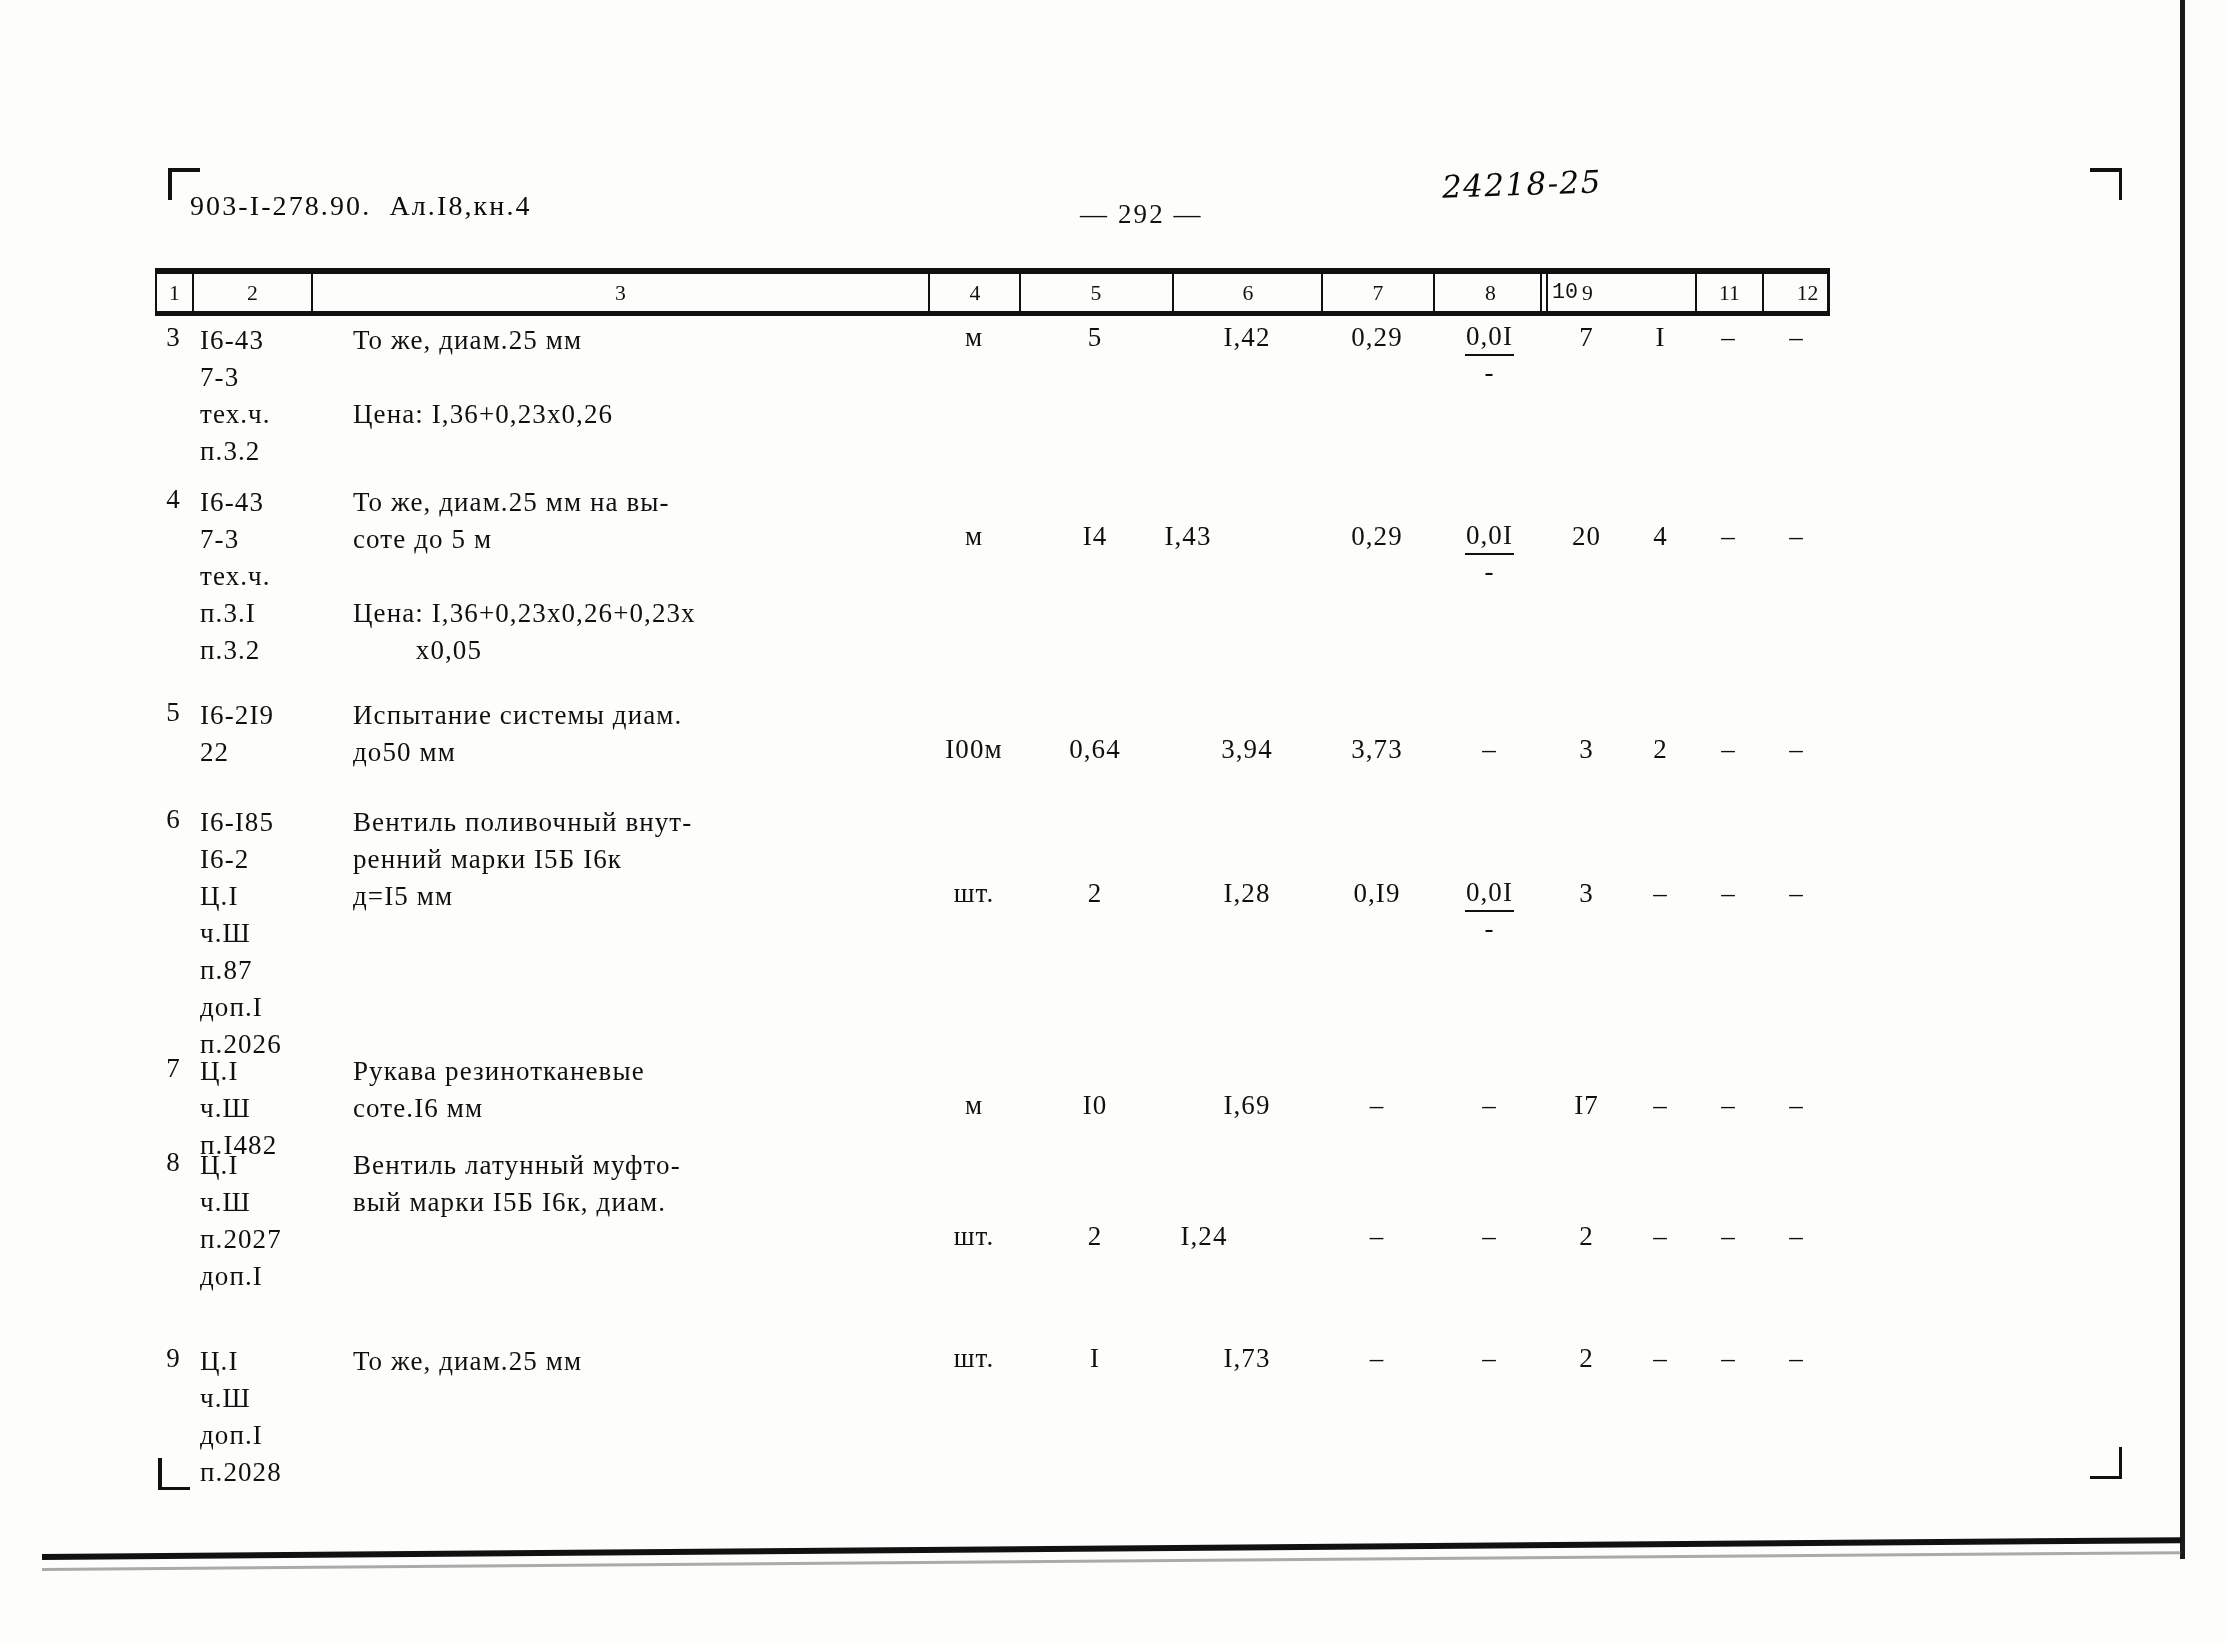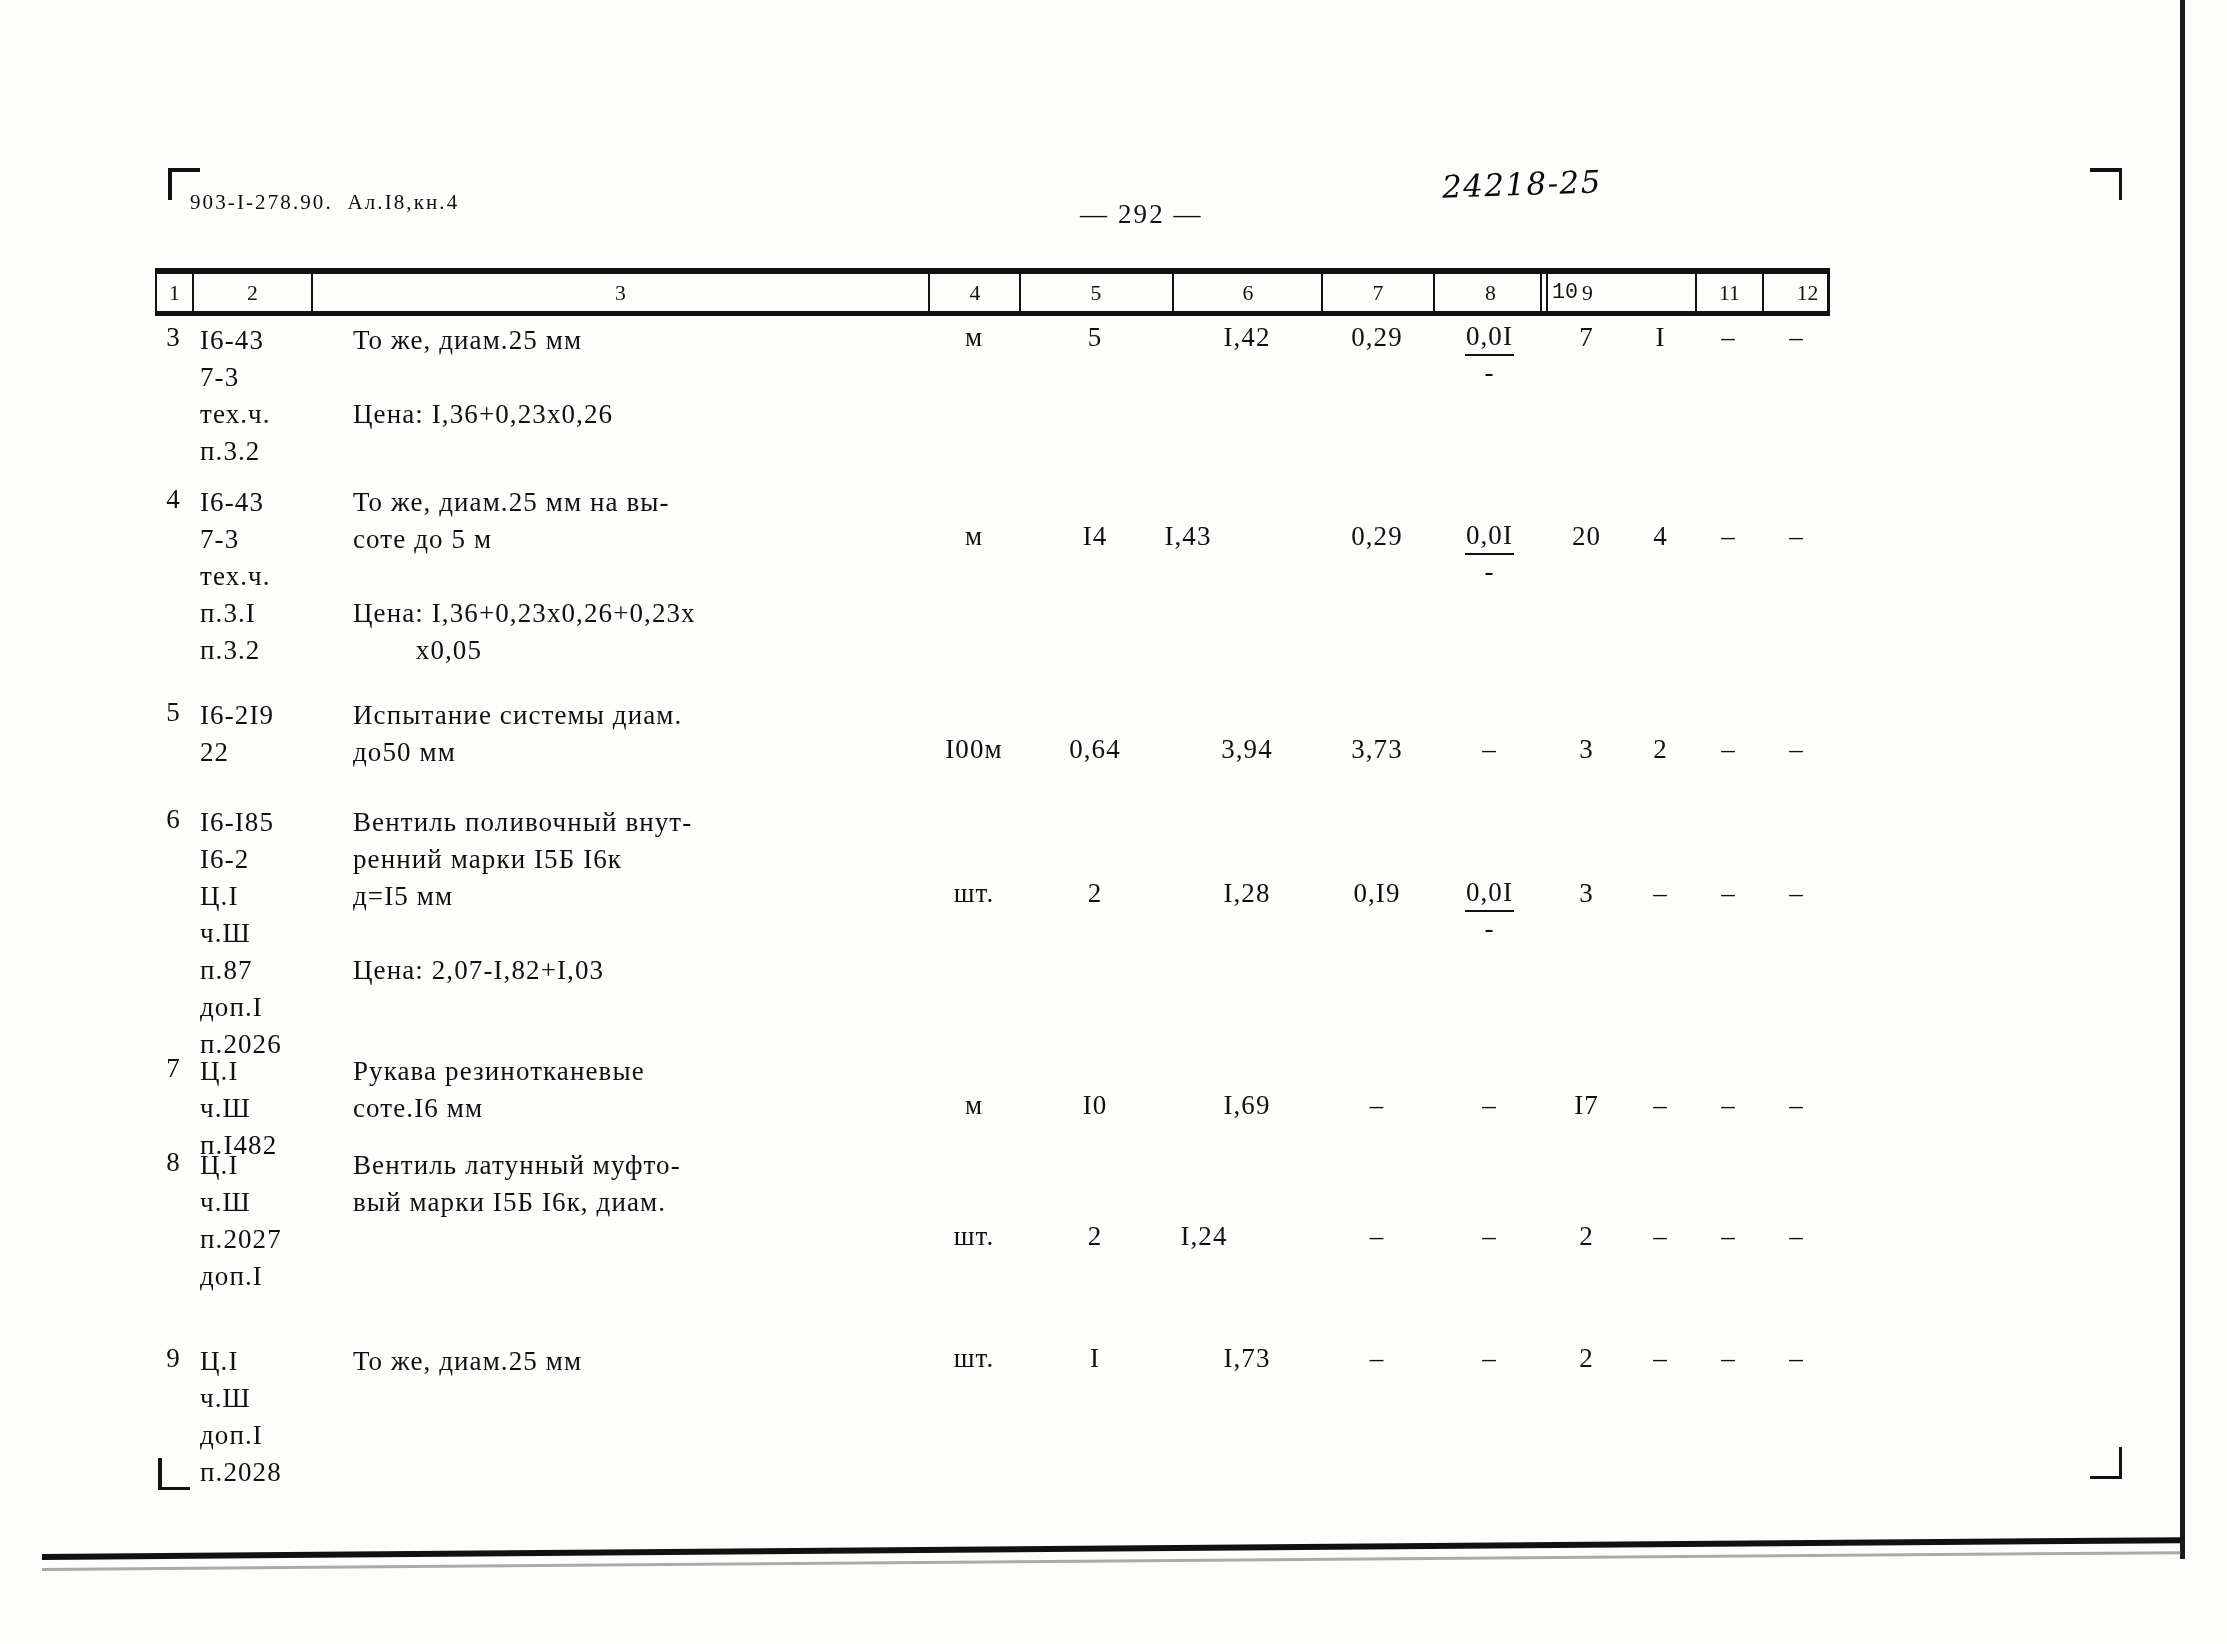--- a/index.html
+++ b/index.html
@@ -67,21 +67,21 @@
   .corner.bl::before { left:0; bottom:0; width:32px; height:3.5px; }
   .corner.bl::after  { left:0; bottom:0; width:3.5px;  height:32px; }
   .corner.br::before { right:0; bottom:0; width:32px; height:3.5px; }
   .corner.br::after  { right:0; bottom:0; width:3.5px;  height:32px; }
 
   
   .doc-code {
     position: absolute;
     left: 190px;
     top: 190px;
-    font-size: 21px;
+    font-size: 28px;
     letter-spacing: 2.1px;
     color: #0c0c0c;
     white-space: pre;
   }
   .page-number {
     position: absolute;
     left: 1080px;
     top: 199px;
     font-size: 27px;
     letter-spacing: 2.1px;
@@ -274,21 +274,21 @@
         <div class="cell c-val" style="left: 1166px; width: 112px; top: 37px;">3,73</div>
         <div class="cell c-val" style="left: 1278px; width: 113px; top: 37px;">–</div>
         <div class="cell c-val" style="left: 1391px; width: 81px; top: 37px;">3</div>
         <div class="cell c-val" style="left: 1472px; width: 67px; top: 37px;">2</div>
         <div class="cell c-val" style="left: 1540px; width: 67px; top: 37px;">–</div>
         <div class="cell c-val" style="left: 1607px; width: 69px; top: 37px;">–</div>
       </div>
       <div class="row" style="position: absolute; top: 482px;">
         <div class="cell c-num" style="left: 0px; width: 37px; top: 0px;">6</div>
         <div class="cell c-code" style="left: 45px; width: 119px; top: 0px;"><span class="codes-line">I6-I85</span><span class="codes-line">I6-2</span><span class="codes-line">Ц.I</span><span class="codes-line">ч.Ш</span><span class="codes-line">п.87</span><span class="codes-line">доп.I</span><span class="codes-line">п.2026</span></div>
-        <div class="cell c-desc" style="left: 198px; width: 617px; top: 0px;"><span class="desc-line">Вентиль поливочный внут-</span><span class="desc-line">ренний марки I5Б I6к</span><span class="desc-line">д=I5 мм</span><span class="desc-line">&nbsp;</span><span class="desc-line">Цена: 2,07-I,82+I,03</span></div>
+        <div class="cell c-desc" style="left: 198px; width: 617px; top: 0px;"><span class="desc-line">Вентиль поливочный внут-</span><span class="desc-line">ренний марки I5Б I6к</span><span class="desc-line">д=I5 мм</span><span class="desc-line">&nbsp;</span></div>
         <div class="cell c-val" style="left: 773px; width: 92px; top: 74px;">шт.</div>
         <div class="cell c-val" style="left: 864px; width: 152px; top: 74px;">2</div>
         <div class="cell c-val" style="left: 1017px; width: 150px; top: 74px;">I,28</div>
         <div class="cell c-val" style="left: 1166px; width: 112px; top: 74px;">0,I9</div>
         <div class="cell c-val" style="left: 1278px; width: 113px; top: 71px;"><span class="frac"><span class="num">0,0I</span><span class="den">-</span></span></div>
         <div class="cell c-val" style="left: 1391px; width: 81px; top: 74px;">3</div>
         <div class="cell c-val" style="left: 1472px; width: 67px; top: 74px;">–</div>
         <div class="cell c-val" style="left: 1540px; width: 67px; top: 74px;">–</div>
         <div class="cell c-val" style="left: 1607px; width: 69px; top: 74px;">–</div>
       </div>

